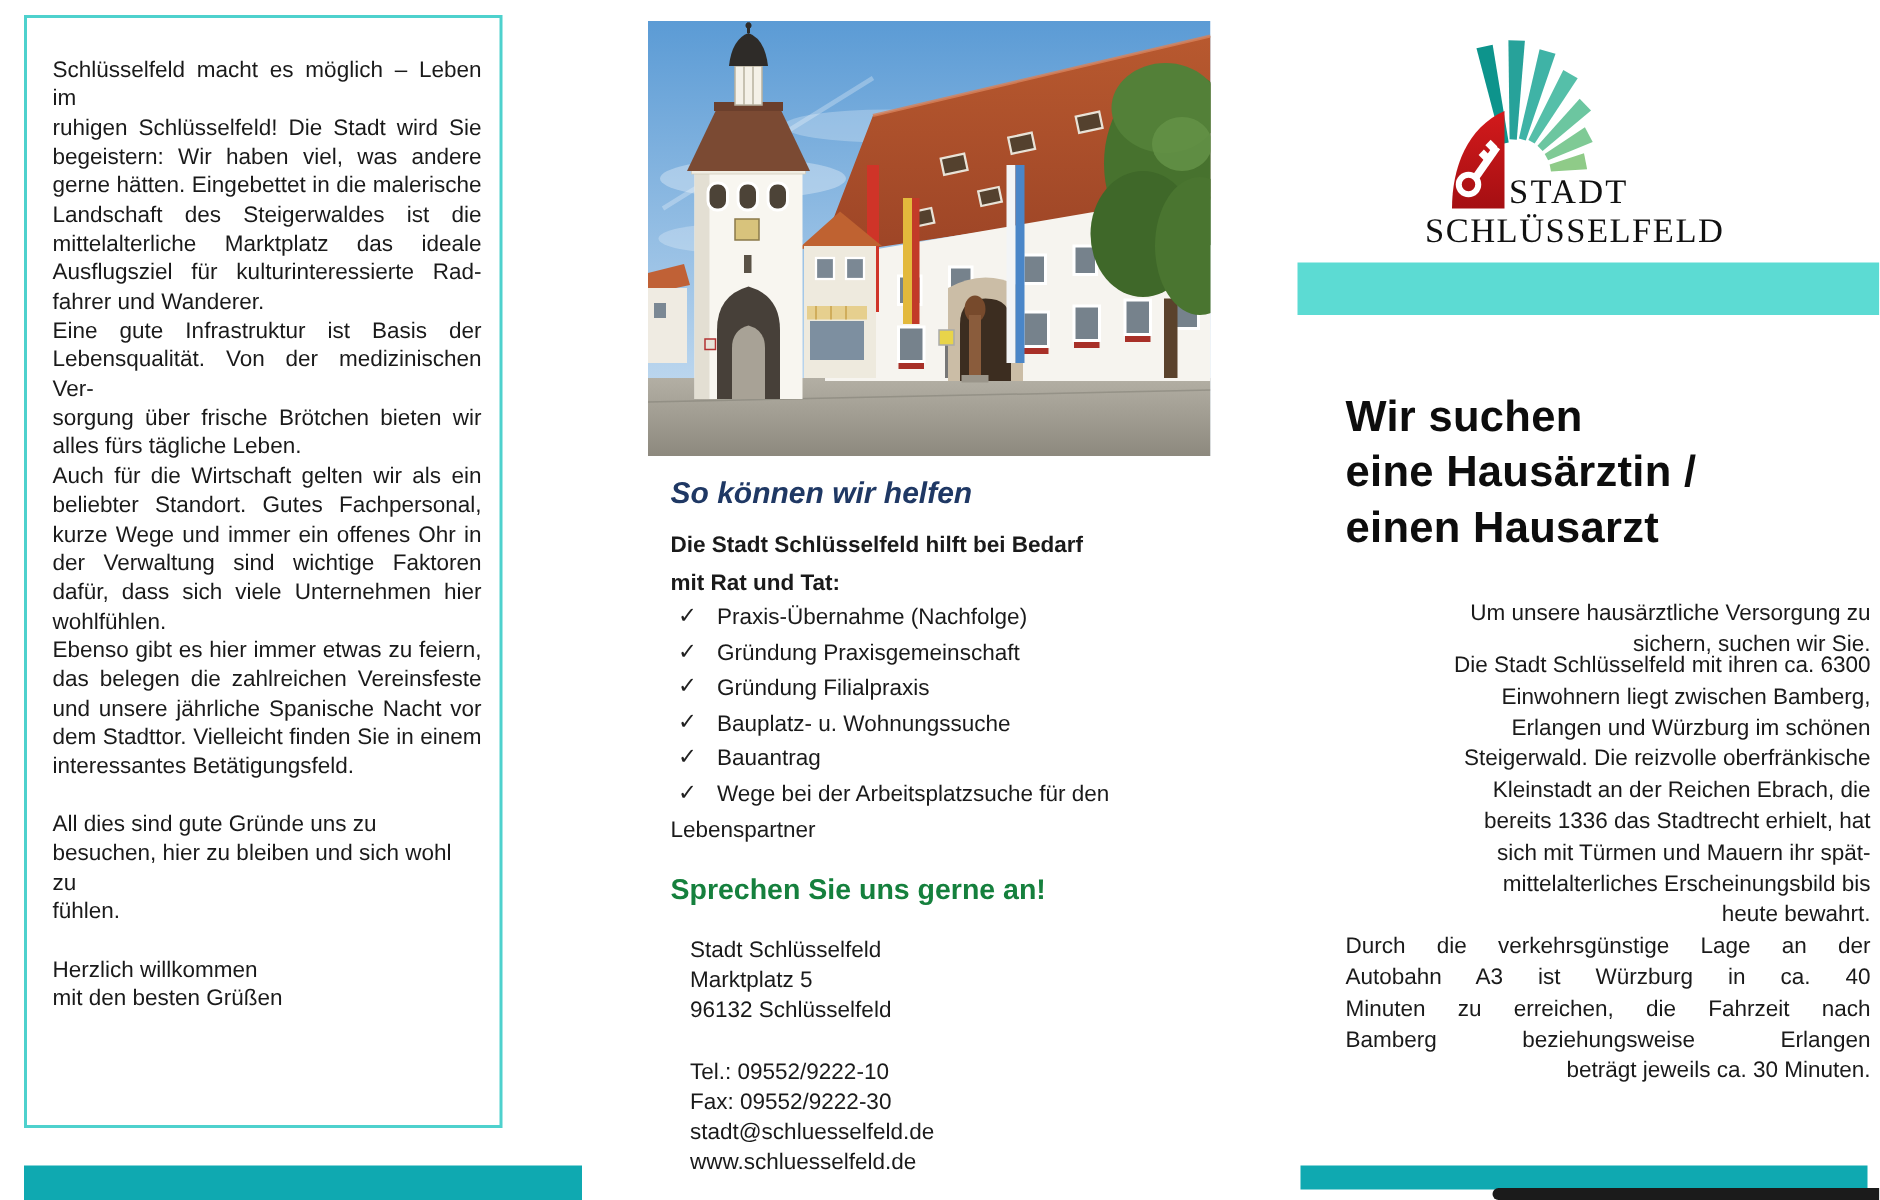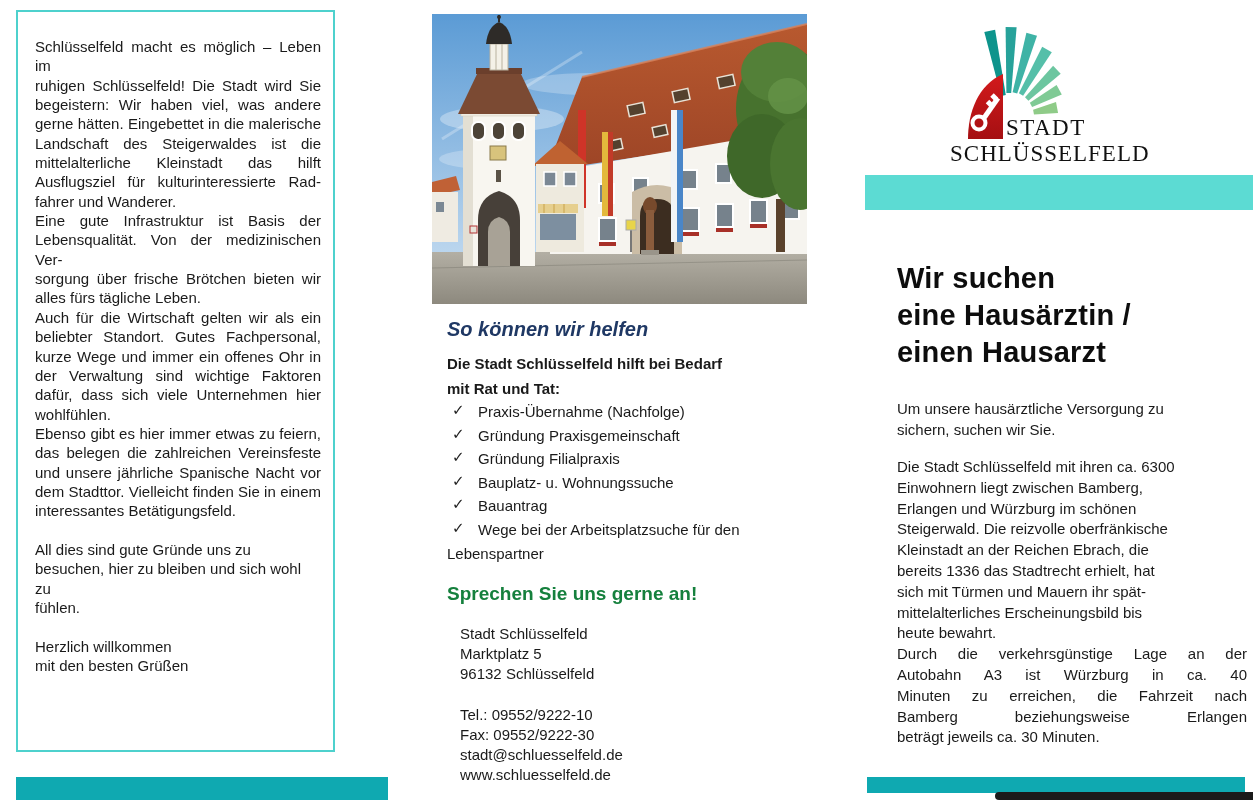--- a/index.html
+++ b/index.html
@@ -37,36 +37,36 @@
     position:absolute;left:447px;top:583px;margin:0;
     font-size:19px;font-weight:bold;color:#15803d;
   }
   .contact{position:absolute;left:460px;top:624px;}
   .c-line{font-size:15px;line-height:20.2px;min-height:20.2px;}
   
   .logo{position:absolute;left:948px;top:17px;width:210px;height:155px;}
   .headline{position:absolute;left:897px;top:260px;width:356px;}
   .headline-line{font-size:29px;font-weight:bold;line-height:37px;color:#0d0d0d;letter-spacing:.2px;}
   .r-lead{position:absolute;left:897px;top:399px;width:350px;}
-  .r-body{position:absolute;left:897px;top:457px;width:350px;}
-  .r-line{font-size:15px;line-height:20.8px;min-height:20.8px;}
+  .r-body{position:absolute;left:897px;top:434px;width:350px;}
+  .r-line{font-size:15px;line-height:20.8px;min-height:20.8px;text-align:right;}
 </style>
 </head>
 <body>
 
 <div class="page">
 
   <div class="left-box">
     <div>
         <div class="lb-line jl">Schlüsselfeld macht es möglich – Leben im</div>
         <div class="lb-line jl">ruhigen Schlüsselfeld! Die Stadt wird Sie</div>
         <div class="lb-line jl">begeistern: Wir haben viel, was andere</div>
         <div class="lb-line jl">gerne hätten. Eingebettet in die malerische</div>
         <div class="lb-line jl">Landschaft des Steigerwaldes ist die</div>
-        <div class="lb-line jl">mittelalterliche Kleinstadt das hilft</div>
+        <div class="lb-line jl">mittelalterliche Marktplatz das ideale</div>
         <div class="lb-line jl">Ausflugsziel für kulturinteressierte Rad-</div>
         <div class="lb-line">fahrer und Wanderer.</div>
         <div class="lb-line jl">Eine gute Infrastruktur ist Basis der</div>
         <div class="lb-line jl">Lebensqualität. Von der medizinischen Ver-</div>
         <div class="lb-line jl">sorgung über frische Brötchen bieten wir</div>
         <div class="lb-line">alles fürs tägliche Leben.</div>
         <div class="lb-line jl">Auch für die Wirtschaft gelten wir als ein</div>
         <div class="lb-line jl">beliebter Standort. Gutes Fachpersonal,</div>
         <div class="lb-line jl">kurze Wege und immer ein offenes Ohr in</div>
         <div class="lb-line jl">der Verwaltung sind wichtige Faktoren</div>

